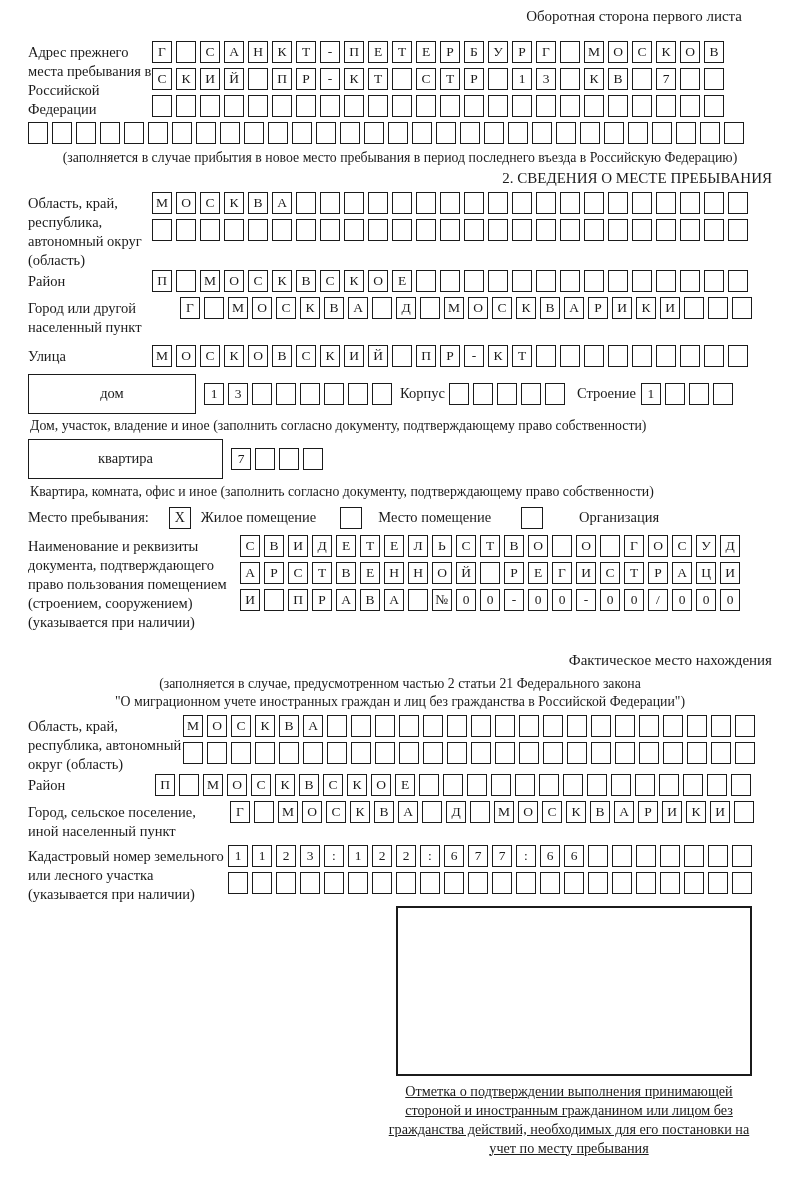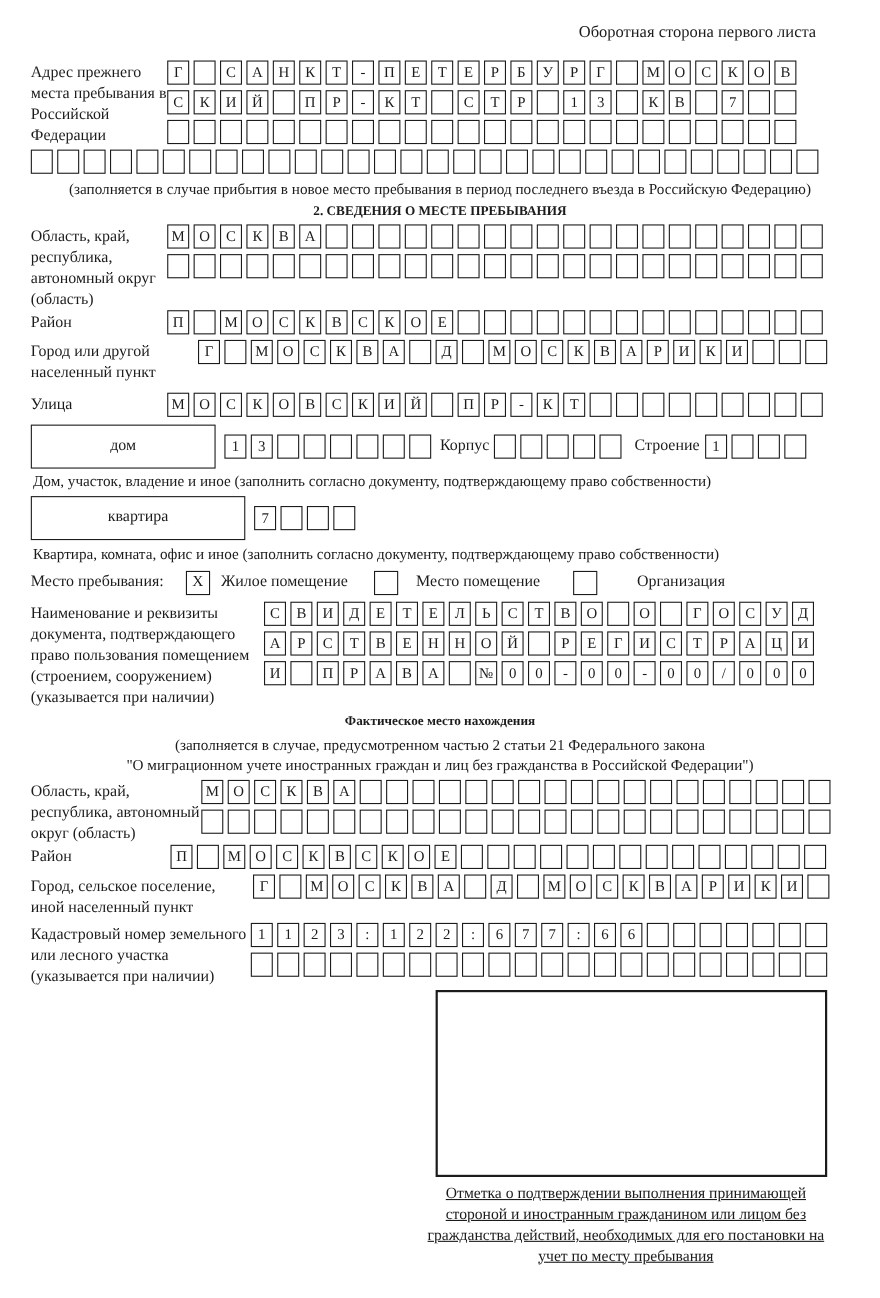--- a/index.html
+++ b/index.html
@@ -2,21 +2,21 @@
 <html><head>
 <meta charset="utf-8">
 <style>
   * { margin:0; padding:0; box-sizing:border-box; }
   html,body { background:#ffffff; }
   body {
     width:800px; height:1180px; overflow:hidden;
     color:#1b1b1b;
     font-family:"Liberation Serif","DejaVu Serif",serif;
   }
-  .page { padding:22px 28px 0 28px; }
+  .page { padding:8px 28px 0 28px; }
   .backnote { text-align:right; font-size:15px; padding-right:30px; }
   .fieldline { display:flex; align-items:flex-start; }
   .vcenter { align-items:center; }
   .flabel { font-size:14.5px; line-height:1.31; flex-shrink:0; padding-top:2px; }
   .rows { flex-grow:0; }
   .cellrow { display:flex; gap:4px; margin-bottom:5px; flex-wrap:nowrap; }
   .cellrow:last-child { margin-bottom:5px; }
   .cell {
     width:20px; height:22px; flex-shrink:0;
     border:1.6px solid #1b1b1b;
@@ -29,21 +29,21 @@
     font-size:14.5px;
   }
   .checkbox {
     width:22px; height:22px; flex-shrink:0;
     border:1.6px solid #1b1b1b;
     display:flex; align-items:center; justify-content:center;
     font-size:14px;
   }
   .note { font-size:13.8px; line-height:1.3; }
   .center { text-align:center; }
-  .h2 { text-align:center; font-weight:bold; font-size:12px; }
+  .h2 { text-align:right; font-weight:normal; font-size:15px; }
   .stampbox { width:356px; height:170px; border:2px solid #1b1b1b; margin-left:368px; margin-top:2px; background:#fff; }
   .stampcaption { width:382px; margin-left:350px; margin-top:6px; text-align:center; font-size:14.2px; line-height:1.32;text-decoration:underline; }
 </style>
 </head>
 <body>
 
 <div class="page">
 
   <div class="backnote">Оборотная сторона первого листа</div>
 
@@ -437,21 +437,21 @@
           <span class="cell">0</span>
           <span class="cell">0</span>
           <span class="cell">/</span>
           <span class="cell">0</span>
           <span class="cell">0</span>
           <span class="cell">0</span>
         </div>
     </div>
   </div>
 
-  <div class="h2" style="margin-top:4px;margin-bottom:6px">Фактическое место нахождения</div>
+  <div class="h2" style="margin-top:20px;margin-bottom:6px">Фактическое место нахождения</div>
   <div class="note center">(заполняется в случае, предусмотренном частью 2 статьи 21 Федерального закона</div>
   <div class="note center" style="margin-bottom:5px">"О миграционном учете иностранных граждан и лиц без гражданства в Российской Федерации")</div>
 
   <div class="fieldline">
     <div class="flabel" style="width:155px">Область, край, республика, автономный округ (область)</div>
     <div class="rows">
       <div class="cellrow">
           <span class="cell">М</span>
           <span class="cell">О</span>
           <span class="cell">С</span>

